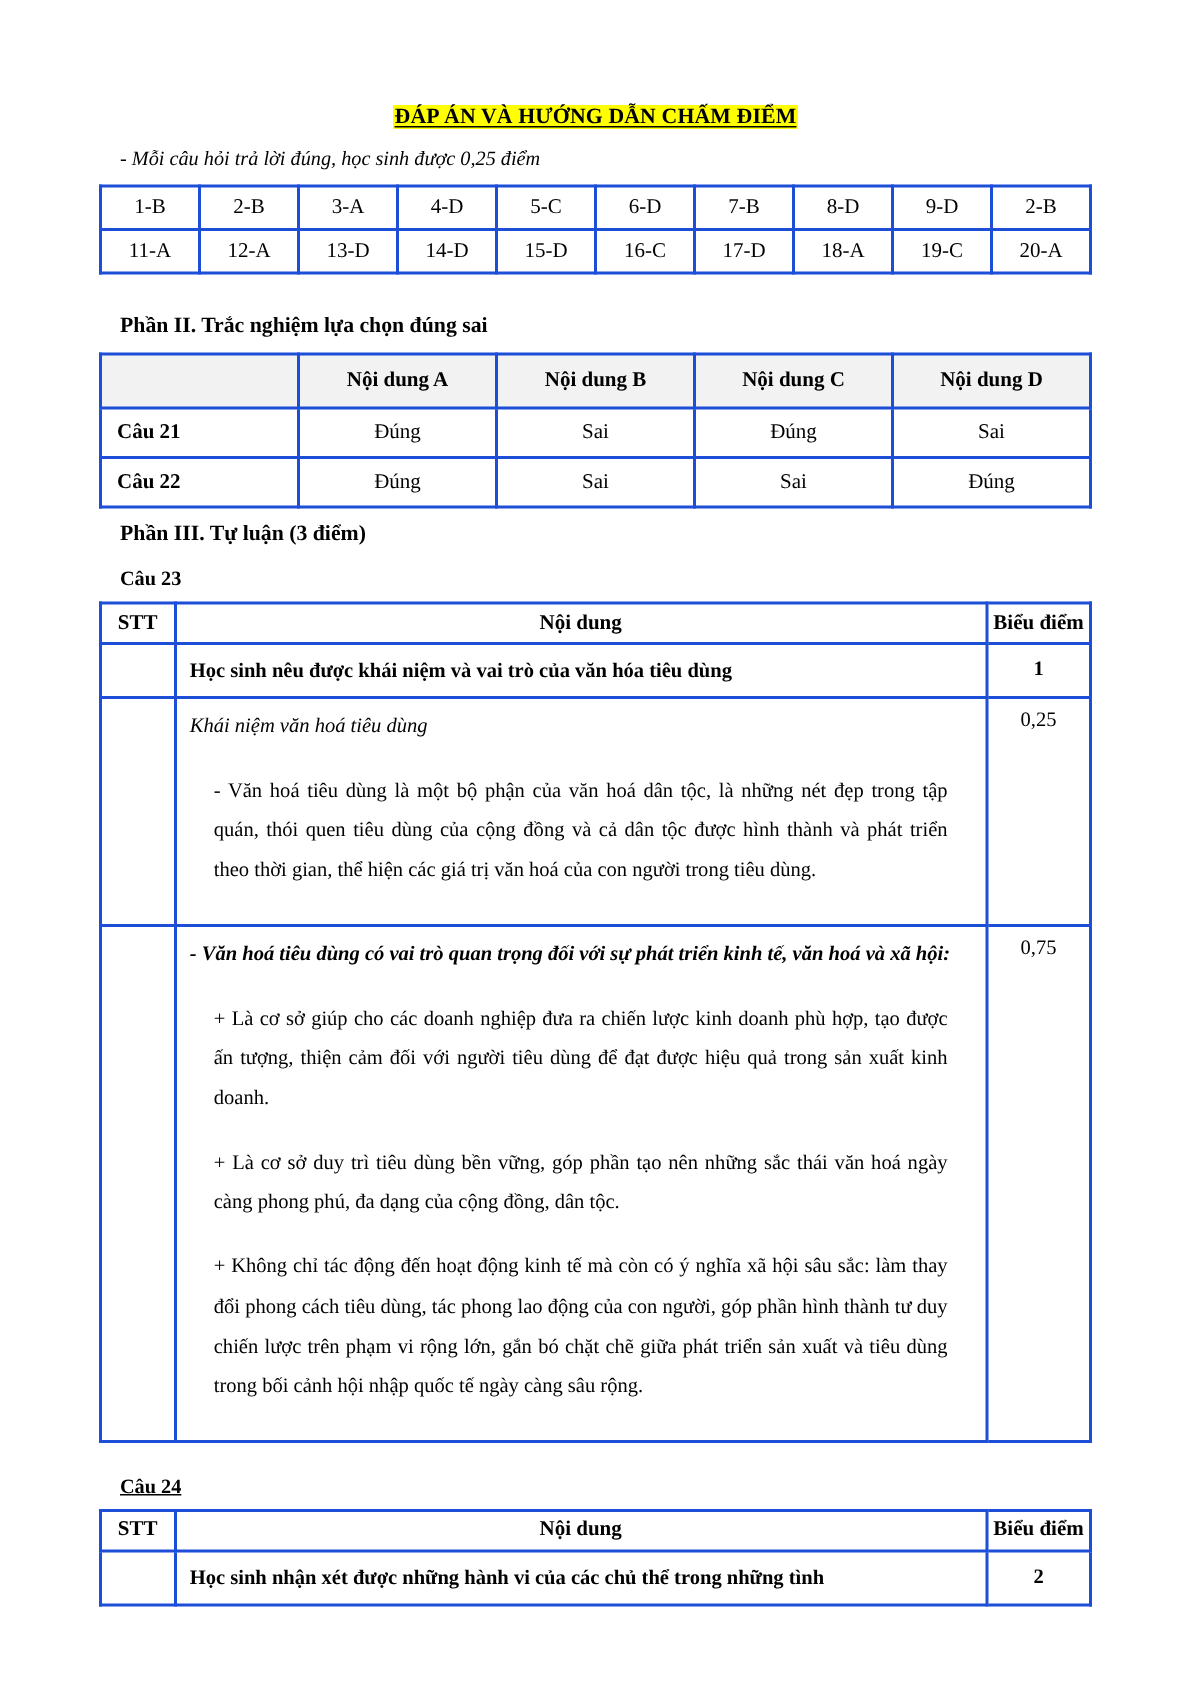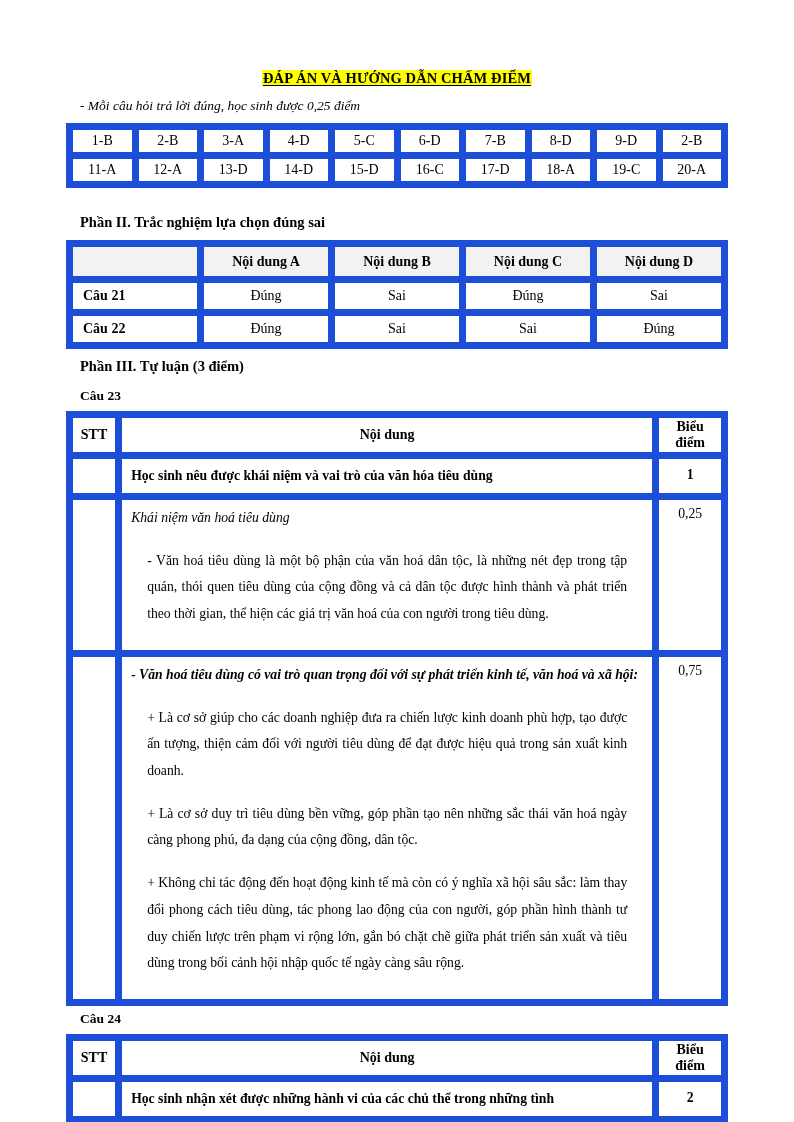--- a/index.html
+++ b/index.html
@@ -51,21 +51,21 @@
     margin: 10px 0 0 14px;
   }
 
   
   table {
     border-collapse: collapse;
     width: 100%;
     table-layout: fixed;
   }
   td, th {
-    border: 7px solid #1d4ed8;
+    border: 2px solid #1d4ed8;
     font-size: 13.5px;
     font-weight: normal;
     text-align: center;
     vertical-align: middle;
   }
 
   
   .tbl-answers { margin-top: 9px; }
   .tbl-answers td {
     height: 29px;
@@ -250,21 +250,21 @@
           <span class="lead-bi-wrap">- Văn hoá tiêu dùng có vai trò quan trọng đối với sự phát triển kinh tế, văn hoá và xã hội:</span>
           <p>+ Là cơ sở giúp cho các doanh nghiệp đưa ra chiến lược kinh doanh phù hợp, tạo được ấn tượng, thiện cảm đối với người tiêu dùng để đạt được hiệu quả trong sản xuất kinh doanh.</p>
           <p>+ Là cơ sở duy trì tiêu dùng bền vững, góp phần tạo nên những sắc thái văn hoá ngày càng phong phú, đa dạng của cộng đồng, dân tộc.</p>
           <p>+ Không chỉ tác động đến hoạt động kinh tế mà còn có ý nghĩa xã hội sâu sắc: làm thay đổi phong cách tiêu dùng, tác phong lao động của con người, góp phần hình thành tư duy chiến lược trên phạm vi rộng lớn, gắn bó chặt chẽ giữa phát triển sản xuất và tiêu dùng trong bối cảnh hội nhập quốc tế ngày càng sâu rộng.</p>
         </td>
         <td class="c-diem">0,75</td>
       </tr>
     </tbody>
   </table>
 
-  <div class="sub-head" style="margin-top:5px;">Câu 24</div>
+  <div class="sub-head" style="margin-top:21px;text-decoration:underline;">Câu 24</div>
 
   <table class="tbl-essay">
     <colgroup>
       <col style="width:7.5%">
         <col style="width:82%">
         <col style="width:10.5%">
     </colgroup>
     <thead>
       <tr>
         <th class="h-stt">STT</th>

